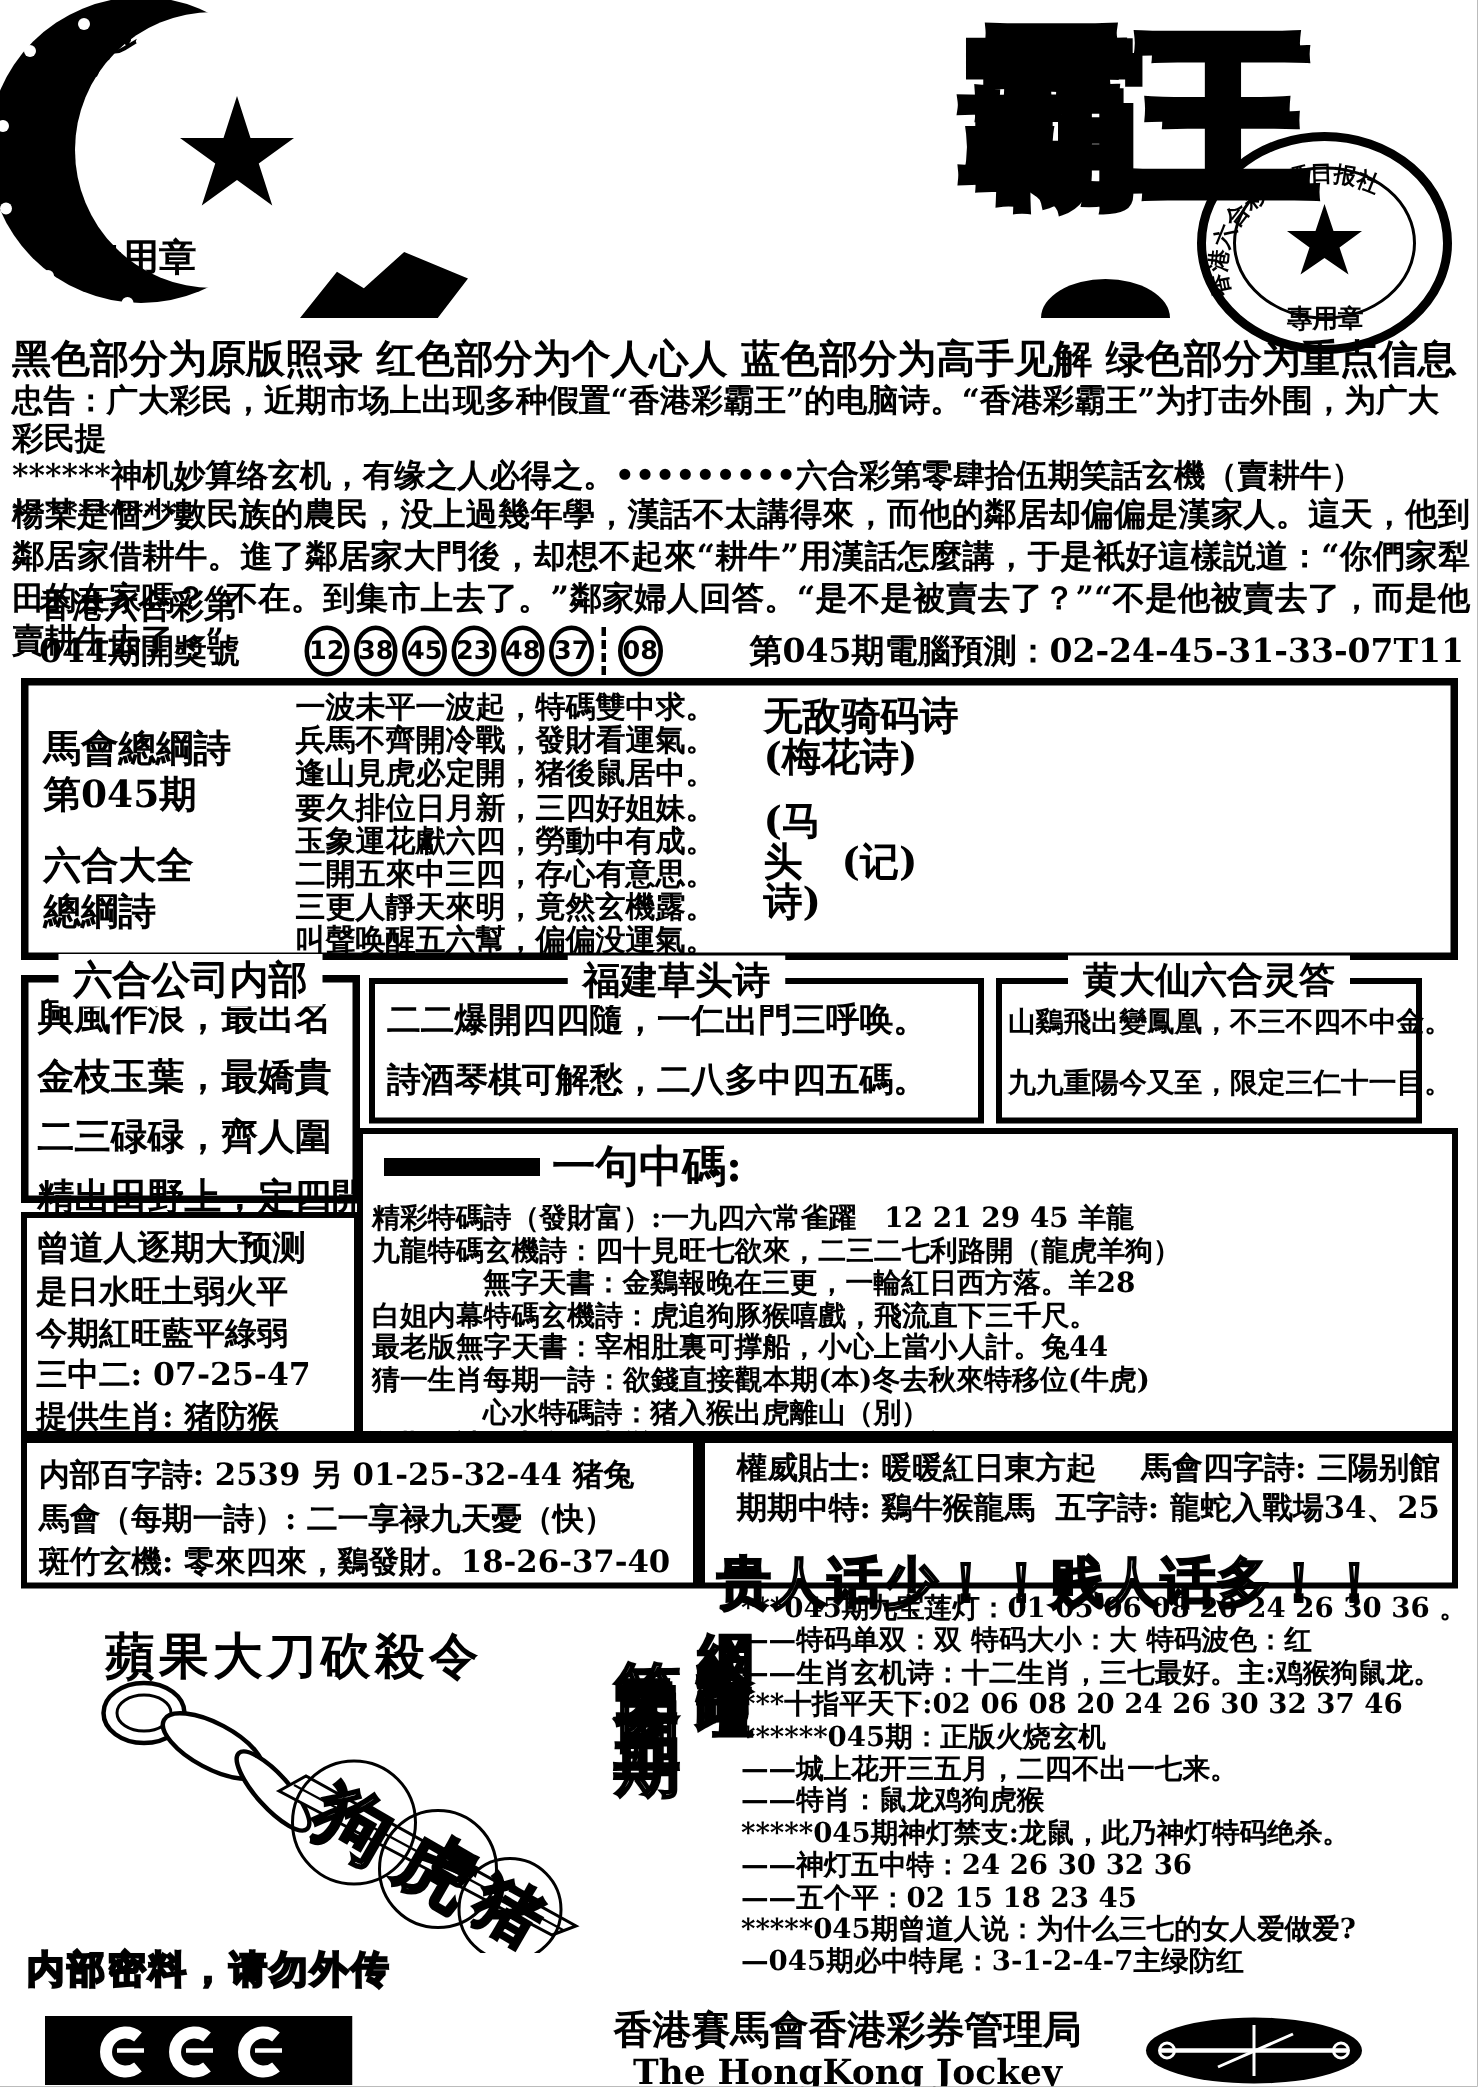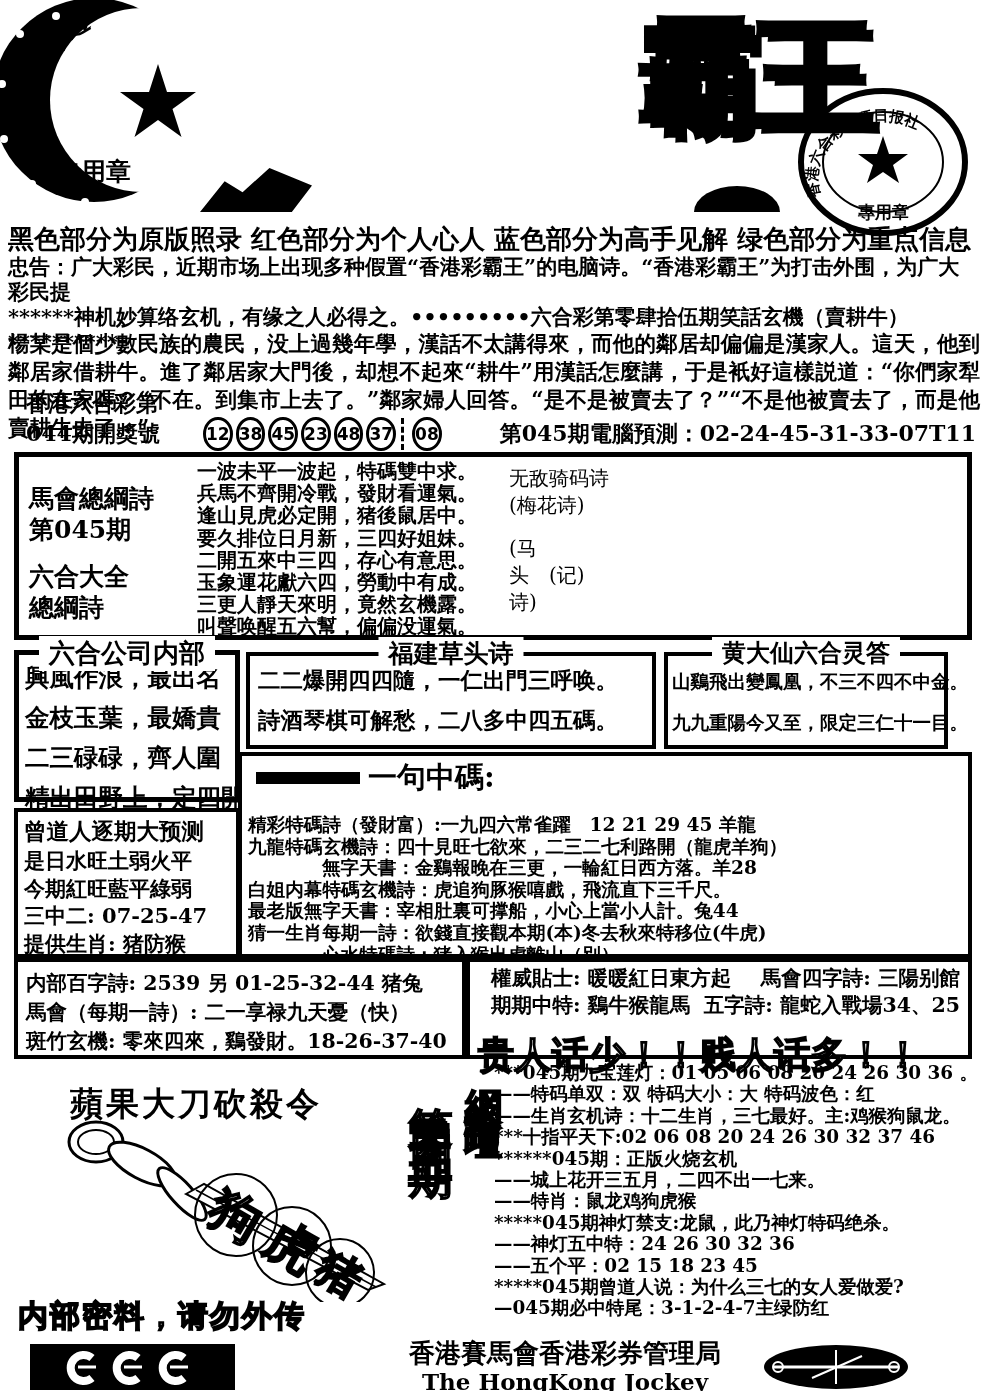--- a/index.html
+++ b/index.html
@@ -33,57 +33,57 @@
   
   .blackbox{position:absolute;border:4px solid #000;box-sizing:border-box;background:#fff;}
   .box-title{position:absolute;top:-19px;left:50%;transform:translateX(-50%);
     background:#fff;padding:0 10px;font-weight:900;white-space:nowrap;}
 
   #grand-box{left:14px;top:452px;width:958px;height:188px;display:flex;border-width:5px;}
   .gb-left{width:168px;padding:26px 0 0 10px;font-size:25px;font-weight:900;line-height:31px;}
   .gb-gap{height:16px;}
   .gb-poem{font-size:20px;line-height:22.2px;font-weight:bold;white-space:nowrap;padding-top:3px;}
   .gb-poem-a{width:308px;}
-  .gb-mid{width:172px;font-size:20px;font-weight:400;padding:8px 0 0 4px;line-height:27px;}
+  .gb-mid{width:172px;font-size:26px;font-weight:700;padding:8px 0 0 4px;line-height:27px;}
   .gb-poem-b{width:300px;}
 
   #company-box{left:14px;top:650px;width:226px;height:152px;border-width:5px;}
   #company-box .box-title{font-size:26px;}
   #company-box .bl{font-size:24.5px;line-height:34px;font-weight:900;padding:6px 4px 0 6px;white-space:nowrap;}
 
   #fujian-box{left:246px;top:652px;width:410px;height:97px;}
   #fujian-box .box-title{font-size:25px;}
   #fujian-box .bl{font-size:22.5px;line-height:32px;font-weight:900;padding:8px 6px 0 8px;white-space:nowrap;}
 
   #wong-box{left:664px;top:652px;width:284px;height:97px;}
   #wong-box .box-title{font-size:24px;}
   #wong-box .bl{font-size:18.5px;line-height:31px;font-weight:900;padding:10px 2px 0 4px;white-space:nowrap;}
 
   #one-code-box{left:238px;top:752px;width:734px;height:206px;padding:0 6px;}
-  #oc-head{display:flex;align-items:center;gap:8px;margin:2px 0 16px 8px;}
+  #oc-head{display:flex;align-items:center;gap:8px;margin:2px 0 4px 8px;}
   #oc-head .bar{width:104px;height:12px;background:#000;}
   #oc-head .t{font-size:29px;font-weight:900;}
   .oc-line{font-size:18.6px;line-height:21.6px;font-weight:bold;white-space:nowrap;}
   .oc-line.indent{padding-left:74px;}
 
   #tsang-box{left:14px;top:808px;width:226px;height:150px;padding:4px 6px;}
   #tsang-box .tt{font-size:22.5px;font-weight:900;white-space:nowrap;}
   #tsang-box .bl{font-size:21px;line-height:27.5px;font-weight:bold;white-space:nowrap;}
 
   #internal-box{left:14px;top:958px;width:452px;height:101px;padding:7px 8px;}
   #internal-box .bl{font-size:20.5px;line-height:29px;font-weight:bold;white-space:nowrap;}
 
   #authority-box{left:466px;top:958px;width:506px;height:101px;padding:3px 8px;}
   .auth-row{display:flex;justify-content:space-between;font-size:20.5px;font-weight:900;line-height:27px;white-space:nowrap;margin-left:13px;}
   .hollow{color:#fff;-webkit-text-stroke:1.6px #000;text-shadow:0 0 1px #000;}
   #auth-banner{font-size:36px;font-weight:900;letter-spacing:1px;margin-top:12px;}
 
   
   #apple-title{left:70px;top:1082px;font-size:33px;font-weight:900;letter-spacing:3px;white-space:nowrap;}
-  #apple-note{left:18px;top:1296px;font-size:30px;font-weight:900;letter-spacing:2px;white-space:nowrap;}
+  #apple-note{left:18px;top:1296px;font-size:25px;font-weight:900;letter-spacing:2px;white-space:nowrap;}
   #dagger{left:24px;top:1112px;}
 
   
   .vtext{writing-mode:vertical-rl;text-orientation:upright;font-weight:900;}
   #vb-front{left:458px;top:1060px;font-size:37px;letter-spacing:10px;}
   #vb-back{left:402px;top:1072px;font-size:44px;letter-spacing:12px;}
 
   
   #forum-list{left:494px;top:1062px;width:490px;}
   .fl-line{font-size:18.4px;line-height:21.4px;font-weight:bold;white-space:nowrap;}
@@ -164,22 +164,22 @@
       <div>第045期</div>
       <div class="gb-gap"></div>
       <div>六合大全</div>
       <div>總綱詩</div>
     </div>
     <div class="gb-poem gb-poem-a">
       <div>一波未平一波起，特碼雙中求。</div>
       <div>兵馬不齊開冷戰，發財看運氣。</div>
       <div>逢山見虎必定開，猪後鼠居中。</div>
       <div>要久排位日月新，三四好姐妹。</div>
+      <div>玉象運花獻六四，勞動中有成。</div>
       <div>二開五來中三四，存心有意思。</div>
-      <div>玉象運花獻六四，勞動中有成。</div>
       <div>三更人靜天來明，竟然玄機露。</div>
       <div>叫聲唤醒五六幫，偏偏没運氣。</div>
     </div>
     <div class="gb-mid">
       <div>无敌骑码诗</div>
       <div>(梅花诗)</div>
       <div class="gb-gap"></div>
       <div>(马</div>
       <div>头　(记)</div>
       <div>诗)</div>

